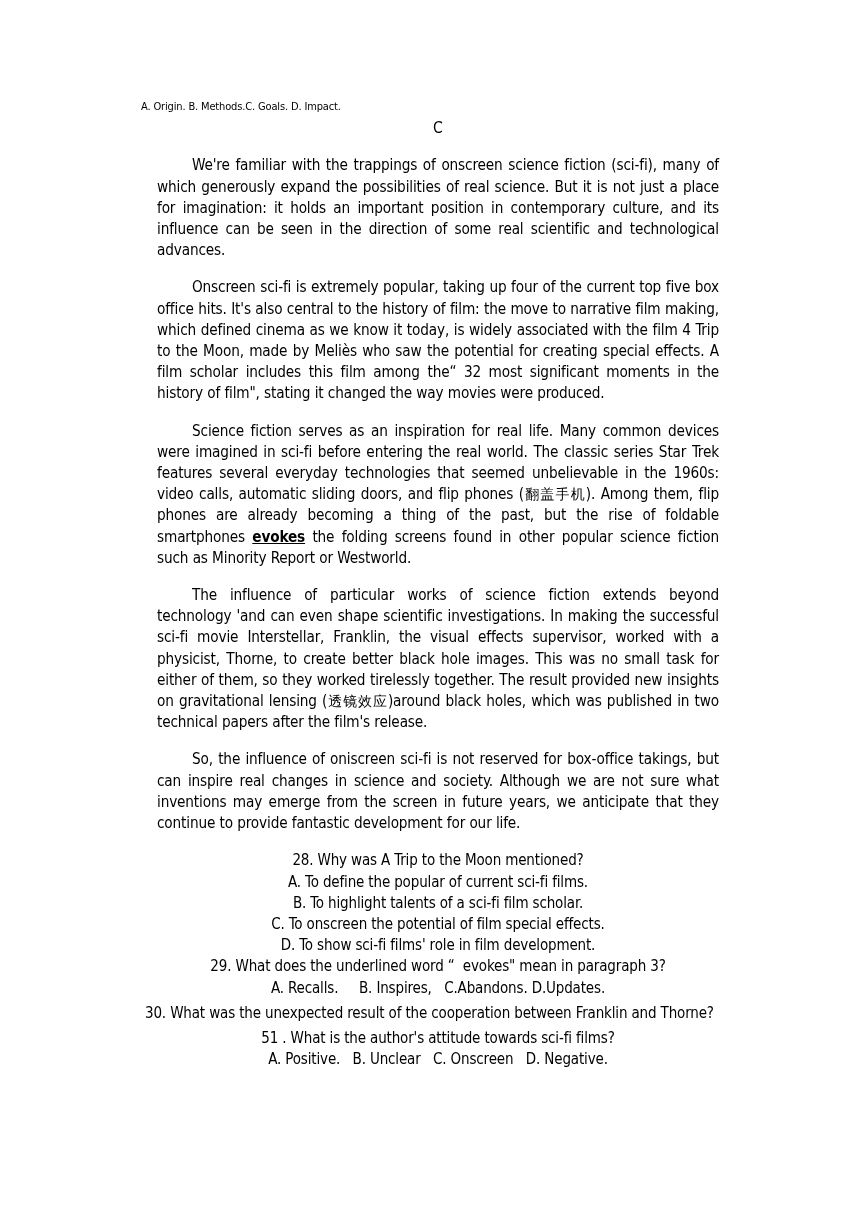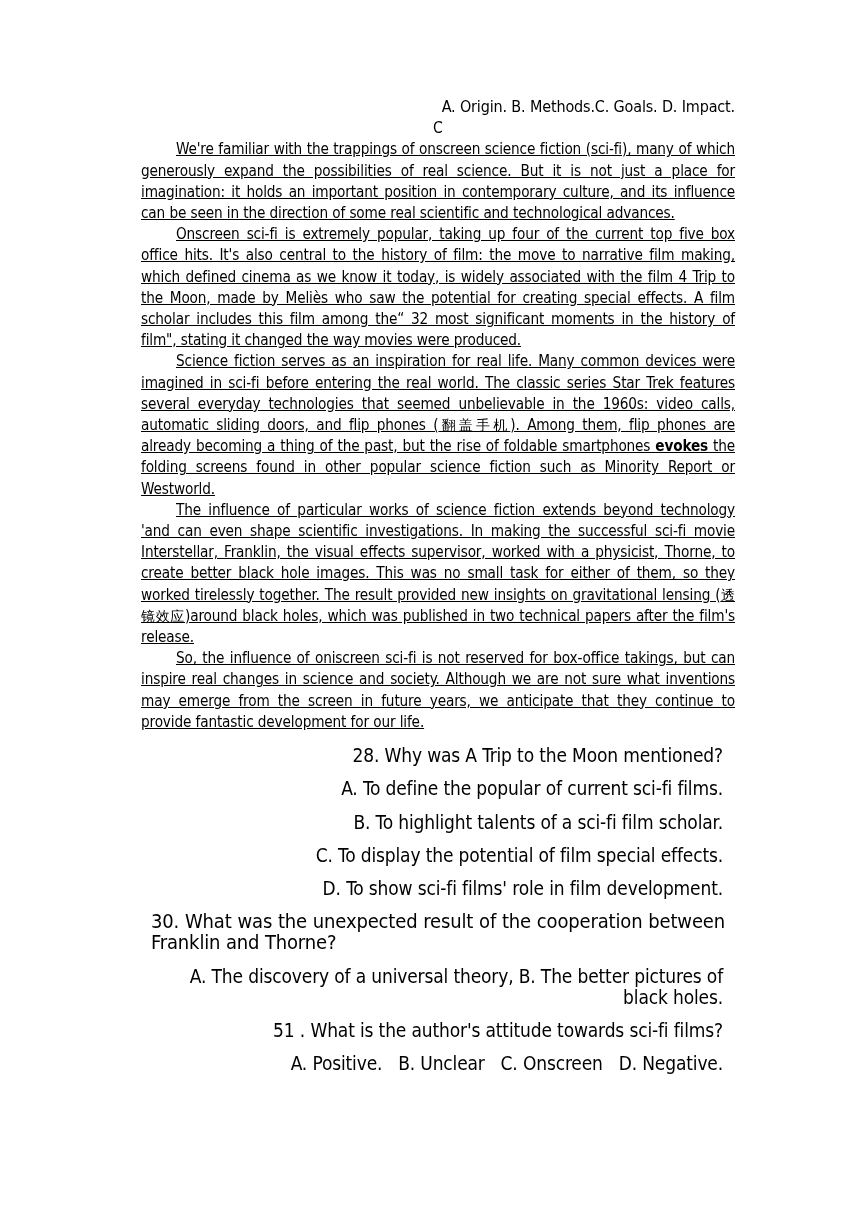--- a/index.html
+++ b/index.html
@@ -27,64 +27,63 @@
   }
 
   .content {
     position: absolute;
     left: 141px;
     top: 96px;
     width: 594px;
   }
 
   .line-plain {
-    font-size: 16px;
+    font-size: 11px;
     line-height: 21.2px;
-    text-align: right;
+    text-align: left;
     letter-spacing: -0.15px;
     white-space: pre-wrap;
   }
 
   .centered-heading {
     font-size: 15.6px;
     line-height: 21.2px;
     text-align: center;
     margin-top: 1px;
     letter-spacing: 0;
   }
 
   .body-para {
     font-size: 15.2px;
     line-height: 21.2px;
     text-align: justify;
     text-align-last: left;
     text-indent: 35px;
     letter-spacing: -0.15px;
-    margin: 0;
+    margin: 16px;
     word-spacing: 0.1px;
-    text-decoration: underline;
   }
 
   .q-stem-justified {
-    font-size: 20px;
+    font-size: 15px;
     line-height: 21.2px;
     text-align: justify;
     text-align-last: left;
     text-indent: 0;
     letter-spacing: -0.15px;
-    margin: 10px;
+    margin: 4px;
   }
 
   .q-line {
-    font-size: 19px;
+    font-size: 15px;
     line-height: 21.2px;
-    text-align: right;
+    text-align: center;
     text-indent: 0;
     letter-spacing: -0.15px;
-    margin: 12px;
+    margin: 0;
     white-space: pre-wrap;
   }
 
   .cjk {
     font-family: "DejaVu Sans", "Liberation Sans", sans-serif;
     font-size: 14px;
     letter-spacing: 0;
   }
 
   .emph-underline {
@@ -114,28 +113,31 @@
       <p class="body-para">The influence of particular works of science fiction extends beyond technology 'and can even shape scientific investigations. In making the successful sci-fi movie Interstellar, Franklin, the visual effects supervisor, worked with a physicist, Thorne, to create better black hole images. This was no small task for either of them, so they worked tirelessly together. The result provided new insights on gravitational lensing (<span class="cjk">透镜效应</span>)around black holes, which was published in two technical papers after the film's release.</p>
       <p class="body-para">So, the influence of oniscreen sci-fi is not reserved for box-office takings, but can inspire real changes in science and society. Although we are not sure what inventions may emerge from the screen in future years, we anticipate that they continue to provide fantastic development for our life.</p>
     </div>
 
     <div class="qa-block">
 
       <div>
         <p class="q-line">28. Why was A Trip to the Moon mentioned?</p>
         <p class="q-line">A. To define the popular of current sci-fi films.</p>
         <p class="q-line">B. To highlight talents of a sci-fi film scholar.</p>
-        <p class="q-line">C. To display the potential of film special effects.</p>
+        <p class="q-line">C. To onscreen the potential of film special effects.</p>
         <p class="q-line">D. To show sci-fi films' role in film development.</p>
       </div>
 
+      <div>
+        <p class="q-line">29. What does the underlined word “  evokes" mean in paragraph 3?</p>
+        <p class="q-line">A. Recalls.     B. Inspires,   C.Abandons. D.Updates.</p>
+      </div>
 
       <div>
         <p class="q-stem-justified">30. What was the unexpected result of the cooperation between Franklin and Thorne?</p>
-        <p class="q-line">A. The discovery of a universal theory, B. The better pictures of black holes.</p>
       </div>
 
       <div>
         <p class="q-line">51 . What is the author's attitude towards sci-fi films?</p>
         <p class="q-line">A. Positive.   B. Unclear   C. Onscreen   D. Negative.</p>
       </div>
 
     </div>
   </div>
 </div>

